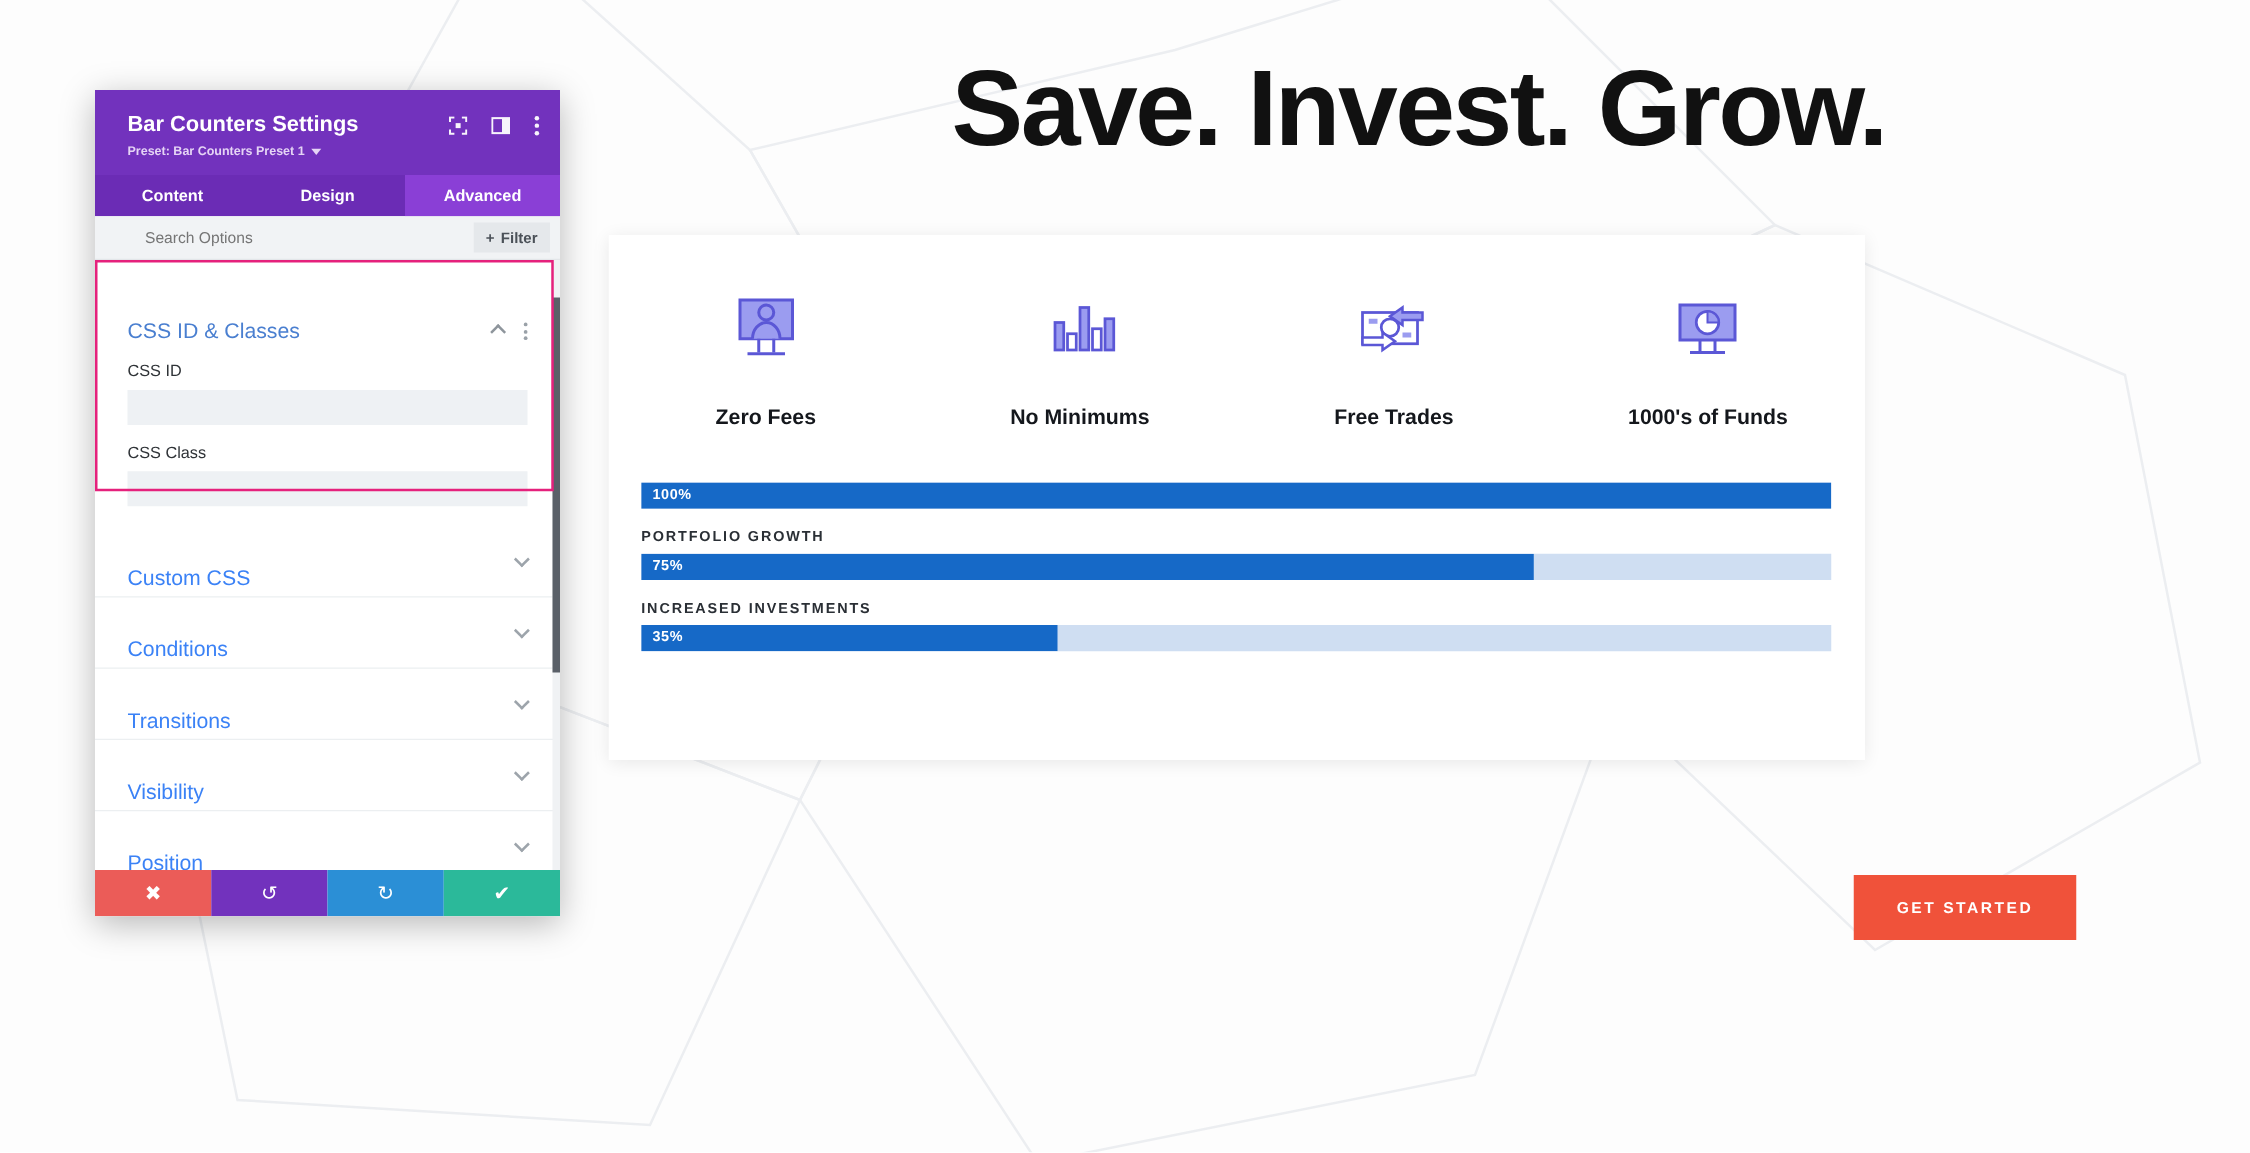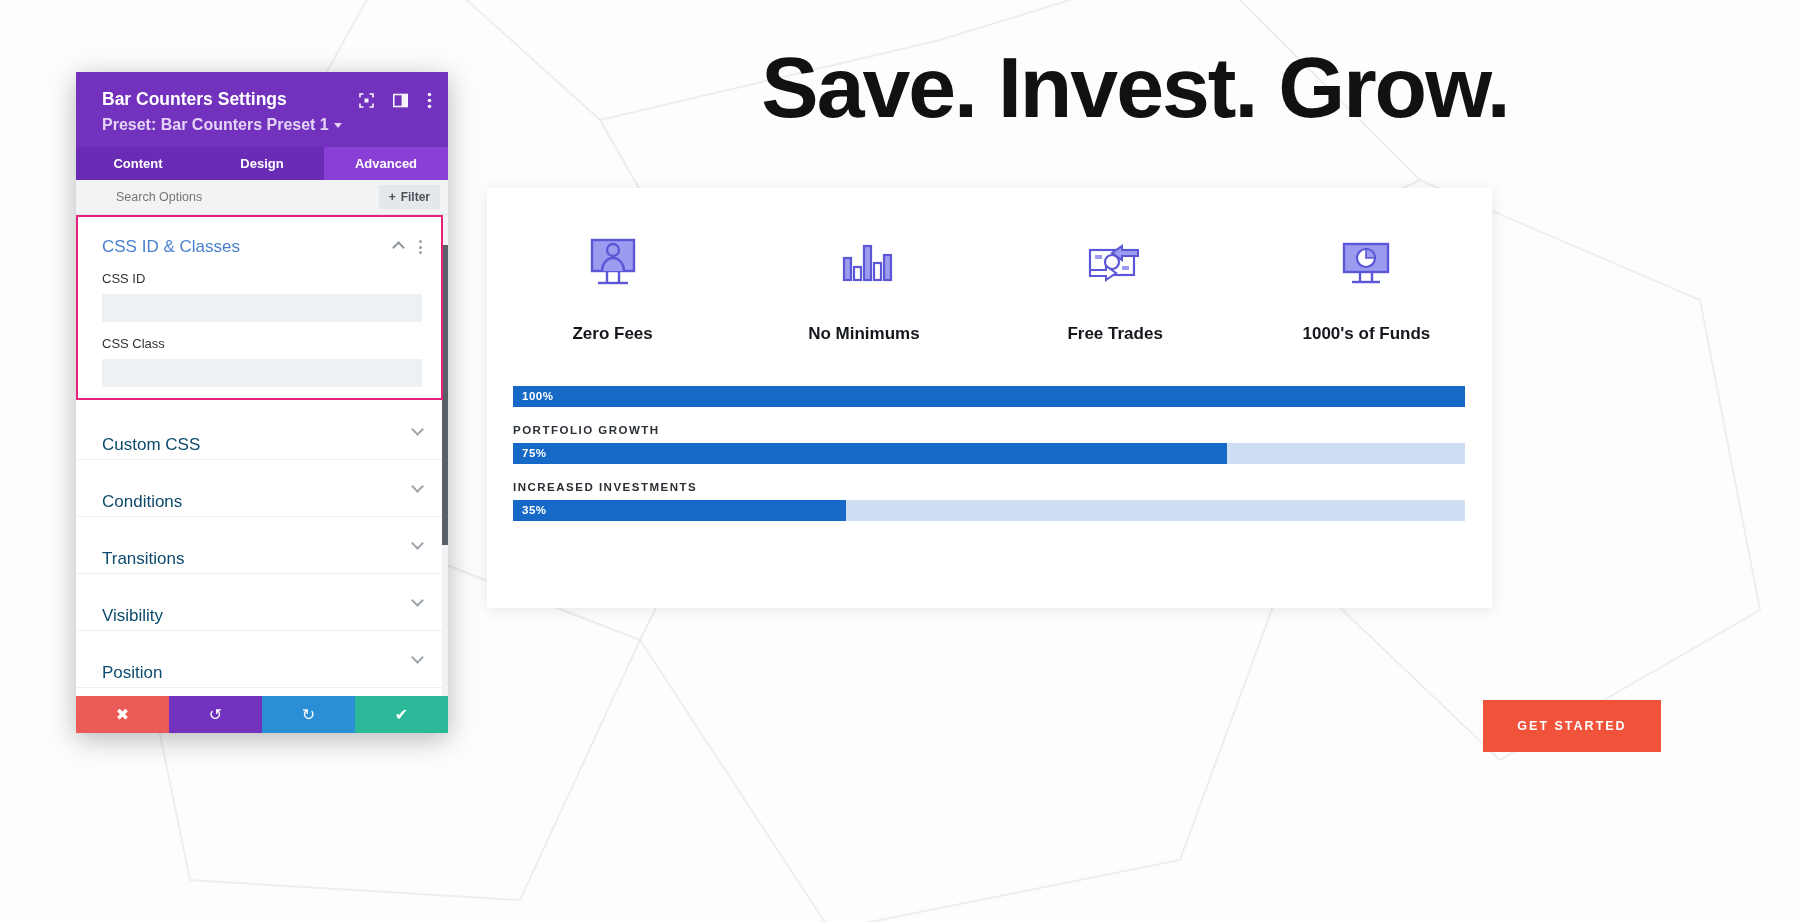--- a/index.html
+++ b/index.html
@@ -68,21 +68,21 @@
   
   .modal {
     position: absolute; left: 76px; top: 72px; width: 372px; height: 661px;
     background: #ffffff; z-index: 5;
     box-shadow: 0 6px 26px rgba(0,0,0,0.28);
     display: flex; flex-direction: column; overflow: hidden;
   }
   .modal-head { background: #7232bd; padding: 17px 22px 13px 26px; position: relative; }
   .modal-title { color: #ffffff; font-size: 17.5px; font-weight: bold; }
   .modal-preset {
-    color: #e5d4f5; font-size: 16px; font-weight: bold; margin-top: 6px;
+    color: #e5d4f5; font-size: 10px; font-weight: bold; margin-top: 6px;
     display: flex; align-items: center; gap: 5px;
   }
   .caret-d { width: 0; height: 0; border-left: 4px solid transparent; border-right: 4px solid transparent; border-top: 5px solid #e5d4f5; }
   .head-icons { position: absolute; right: 16px; top: 20px; display: flex; align-items: center; gap: 19px; }
   .hicon { cursor: pointer; opacity: .95; display: flex; }
 
   .tabs { display: flex; background: #6b2cb5; height: 33px; }
   .tab {
     flex: 1 1 0; display: flex; align-items: center; justify-content: center;
     color: #ffffff; font-size: 13px; font-weight: bold; cursor: pointer;
@@ -104,41 +104,41 @@
   }
 
   .body { flex: 1; position: relative; overflow: hidden; background: #ffffff; }
 
   .highlight-box {
     position: absolute; left: 0px; top: 0px; width: 367px; height: 185px;
     border: 2px solid #e5217c; z-index: 3; pointer-events: none;
   }
 
   .section-open { padding: 22px 26px 16px 26px; }
-  .section-open-head { display: flex; align-items: center; }
+  .section-open-head { display: flex; align-items: center; margin-top: 25px; }
   .section-open-title { flex: 1; color: #4a7fd0; font-size: 17px; }
   .chev {
     width: 9px; height: 9px; border-left: 2px solid #8e959c; border-bottom: 2px solid #8e959c;
     transform: rotate(135deg); margin-right: 16px; cursor: pointer;
   }
   .dots-v { display: flex; flex-direction: column; gap: 2.5px; cursor: pointer; }
   .dots-v i { display: block; width: 3px; height: 3px; border-radius: 50%; background: #9aa1a8; }
 
   .field { margin-top: 14px; }
   .field-label { font-size: 13px; color: #2f3337; margin-bottom: 8px; }
   .field-input {
     width: 100%; height: 28px; background: #eef1f4; border: 0; outline: none;
     font-size: 13px; padding: 0 9px; font-family: "Liberation Sans", sans-serif; color: #2f3337;
   }
 
   .acc-item {
     height: 57px; display: flex; align-items: center; padding: 0 26px;
     border-bottom: 1px solid #eceff1; cursor: pointer;
   }
-  .acc-label { flex: 1; color: #0c4a6e; font-size: 17px; margin-top: 28px; }
+  .acc-label { flex: 1; color: #3b82f6; font-size: 17px; margin-top: 28px; }
   .chev-d {
     width: 9px; height: 9px; border-left: 2px solid #9da4ab; border-bottom: 2px solid #9da4ab;
     transform: rotate(-45deg); margin-bottom: 4px;
   }
 
   .scrollbar-track { position: absolute; right: 0; top: 0; width: 6px; height: 100%; background: #f0f2f4; }
   .scrollbar-thumb { position: absolute; right: 0; top: 30px; width: 6px; height: 300px; background: #5a6068; }
 
   .modal-foot { display: flex; height: 37px; }
   .foot-btn { flex: 1; display: flex; align-items: center; justify-content: center; cursor: pointer; color: #fff; }

